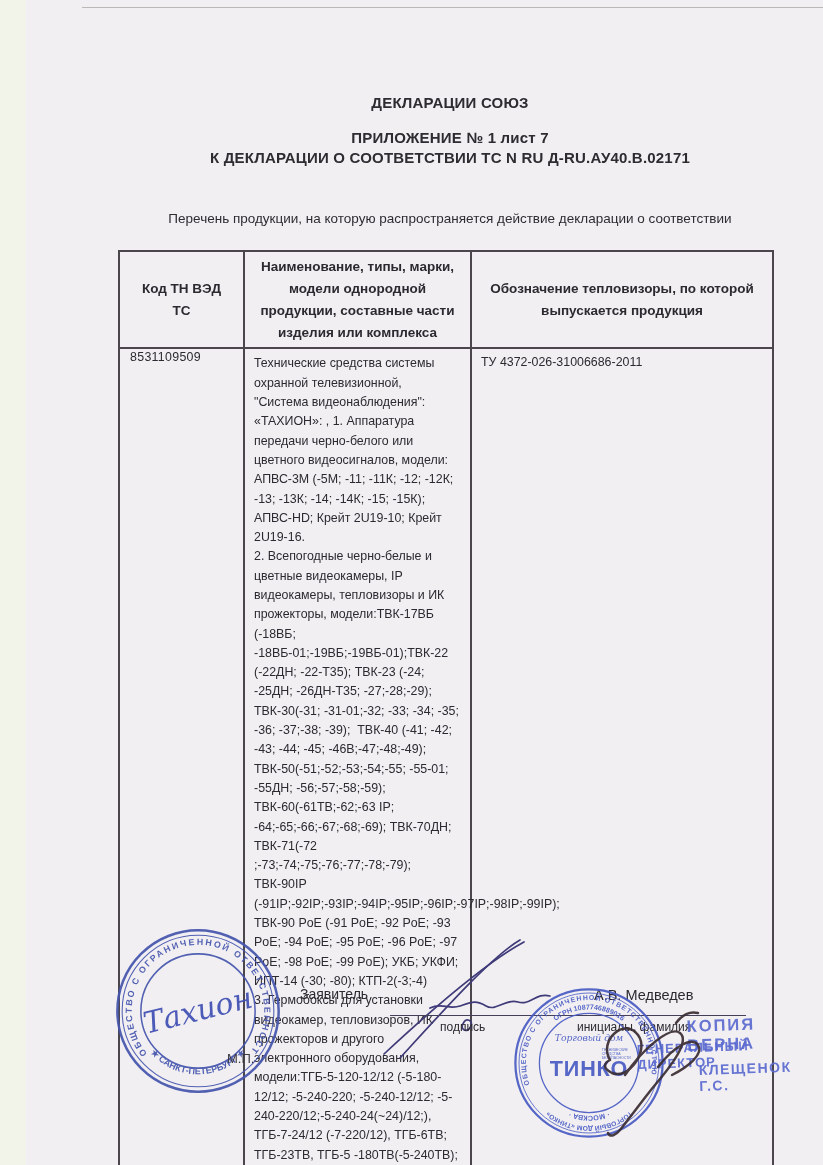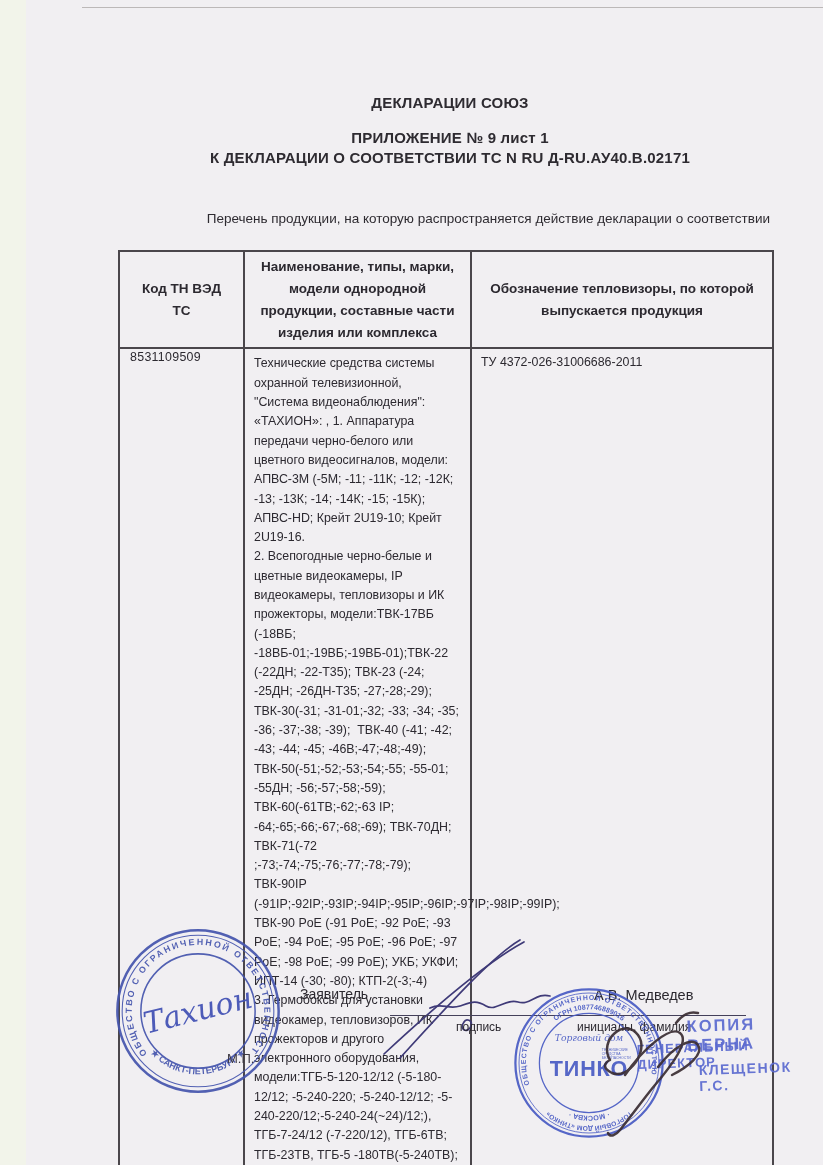--- a/index.html
+++ b/index.html
@@ -12,21 +12,21 @@
   .scan-left-strip { position:absolute; left:0; top:0; width:26px; height:100%;
     background:#f2f4ea; }
   .scan-top-edge { position:absolute; left:82px; top:7px; right:0; height:1px;
     background:#a9a6a4; opacity:.75; }
 
   .center-title {
     position:absolute; left:130px; width:640px; text-align:center;
     font-weight:bold; font-size:15px; letter-spacing:.2px; color:#2e2b31;
   }
   .subtitle {
-    position:absolute; left:130px; width:640px; text-align:right;
+    position:absolute; left:130px; width:640px; text-align:center;
     font-size:13.5px; color:#2e2b31;
   }
 
   table.decl {
     position:absolute; left:118px; top:250px; width:654px; height:695px;
     border-collapse:collapse; table-layout:fixed;
   }
   table.decl, table.decl th, table.decl td { border:2px solid #4a464b; }
   table.decl th {
     font-size:13.5px; font-weight:bold; line-height:1.62;
@@ -37,21 +37,21 @@
   td.desc-cell  { padding:5px 8px 0 9px; line-height:19.3px; white-space:pre-wrap; font-size:12.3px; }
   td.doc-cell   { padding:6px 4px 0 9px; font-size:12.6px; }
 
   .abs { position:absolute; }
   .lbl-mp        { left:227px; top:1028px;  font-size:13px; color:#3b3740;margin-top:23px; }
   .lbl-applicant { left:268px; top:986px;  font-size:14px;padding-left:32px; }
   .lbl-name      { left:594px; top:987px;  font-size:14.5px; }
   .sig-line      { height:0; border-top:1.5px solid #44405a; }
   .line-podpis   { left:390px; top:1015px; width:168px; }
   .line-name     { left:556px; top:1015px; width:190px; }
-  .lbl-podpis    { left:440px; top:1020px; font-size:12px;margin-left:16px; }
+  .lbl-podpis    { left:440px; top:1020px; font-size:12px; }
   .lbl-initials  { left:577px; top:1020px; font-size:12px; }
 
   .stamp { position:absolute; opacity:.93; }
   .stamp-tahion { left:102px; top:915px; width:192px; height:192px; }
   .stamp-tinko  { left:509px; top:983px; width:160px; height:160px; }
   .sig-svg { position:absolute; }
   .sig-blue { left:372px; top:922px; width:210px; height:140px; }
   .sig-dark { left:580px; top:1005px; width:140px; height:140px; opacity:.92; }
 
   .copy-stamp-line { position:absolute; font-weight:bold; color:#5b6ad0;
@@ -60,21 +60,21 @@
   .copy-l2 { left:637px; top:1042px; font-size:13px;  letter-spacing:1px;  word-spacing:12px; }
   .copy-l3 { left:699px; top:1062px; font-size:14px;  letter-spacing:1.5px; }
 </style>
 </head>
 <body>
 
 <div class="scan-left-strip"></div>
 <div class="scan-top-edge"></div>
 
 <div class="center-title" style="top:94px">ДЕКЛАРАЦИИ СОЮЗ</div>
-<div class="center-title" style="top:129px">ПРИЛОЖЕНИЕ № 9 лист 1</div>
+<div class="center-title" style="top:129px">ПРИЛОЖЕНИЕ № 1 лист 7</div>
 <div class="center-title" style="top:149px">К ДЕКЛАРАЦИИ О СООТВЕТСТВИИ ТС N RU Д-RU.АУ40.В.02171</div>
 <div class="subtitle" style="top:211px">Перечень продукции, на которую распространяется действие декларации о соответствии</div>
 
 <table class="decl">
   <colgroup>
       <col style="width:125px">
       <col style="width:227px">
       <col style="width:302px">
     </colgroup>
   <tbody>

